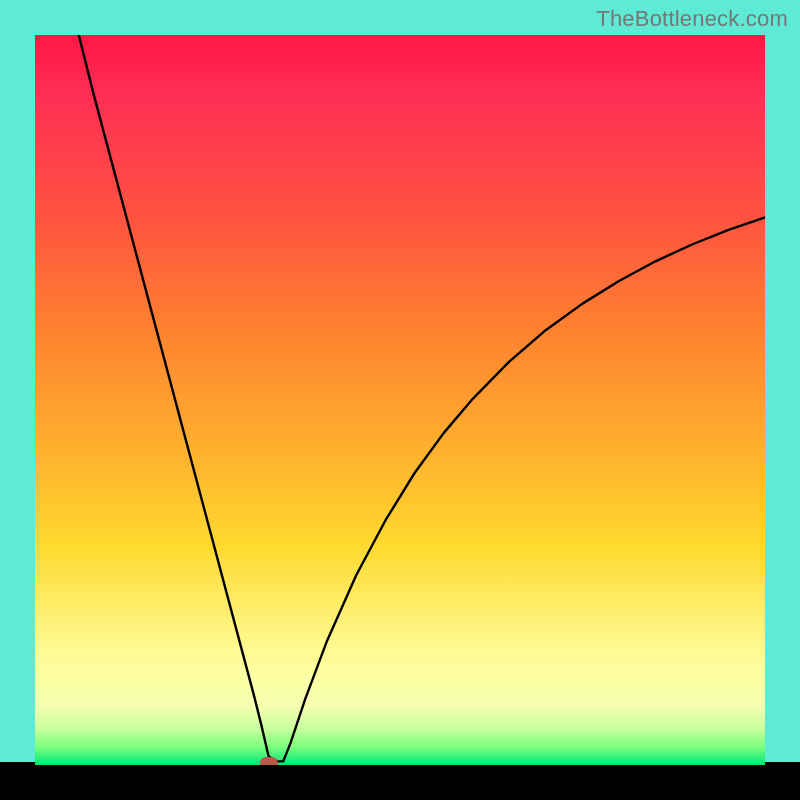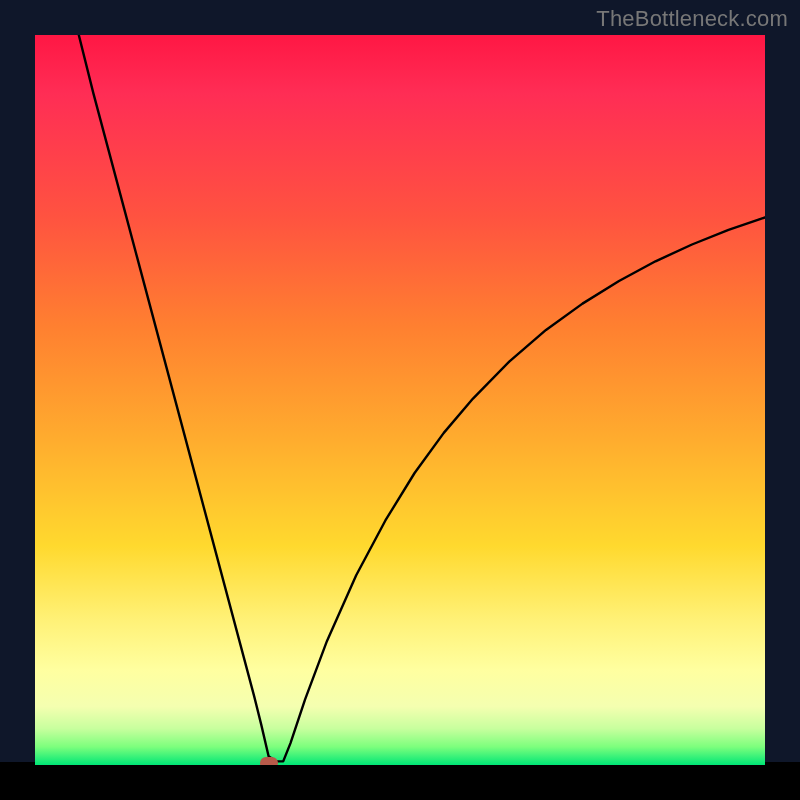--- a/index.html
+++ b/index.html
@@ -10,21 +10,21 @@
     background: #000;
     overflow: hidden;
     font-family: Arial, Helvetica, sans-serif;
   }
   .frame {
     position: absolute;
     left: 0;
     top: 0;
     width: 800px;
     height: 762px;
-    background: #0f172a;
+    background: #5eead4;
   }
   .plot-area {
     position: absolute;
     left: 35px;
     top: 35px;
     width: 730px;
     height: 730px;
     overflow: hidden;
   }
   .gradient-bg {

